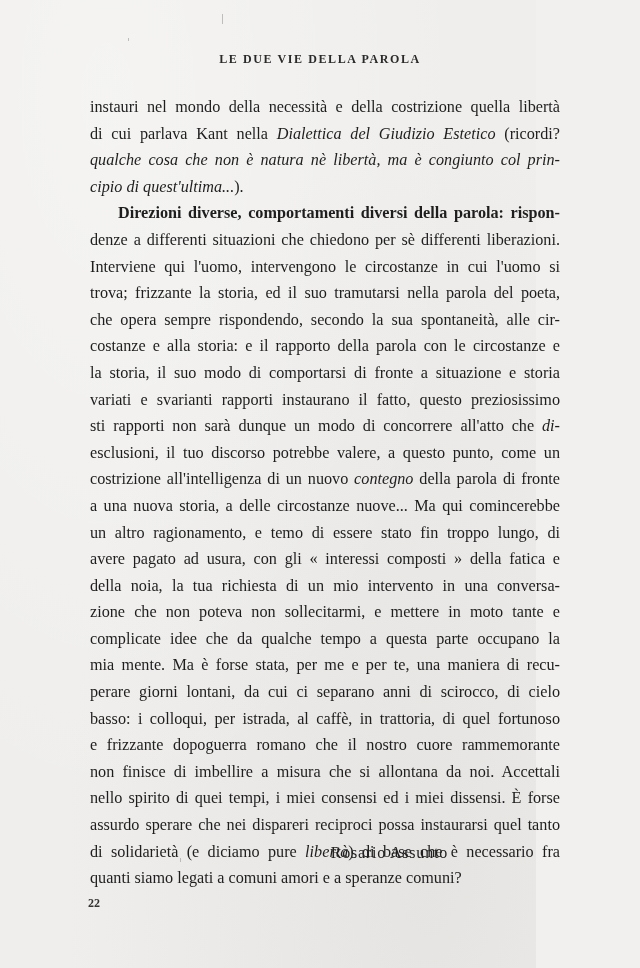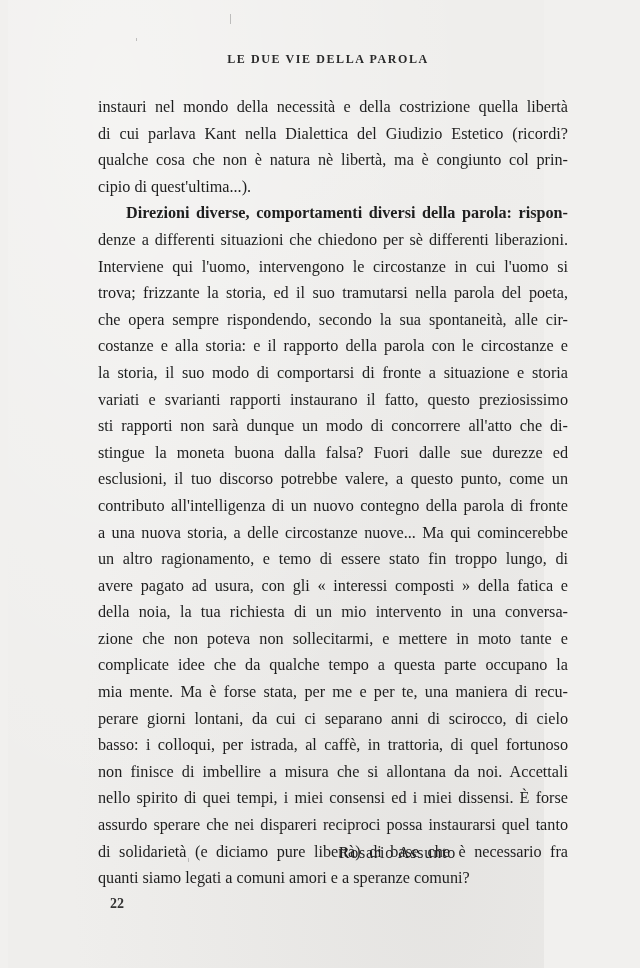--- a/index.html
+++ b/index.html
@@ -10,21 +10,21 @@
       width: 640px;
       height: 968px;
       background: #f1f0ee;
       position: relative;
       overflow: hidden;
       font-family: "Liberation Serif", "DejaVu Serif", serif;
       color: #1e1e1e;
     }
     .page {
       position: absolute;
-      left: 8px; top: 0;
+      left: 0; top: 0;
       width: 536px;
       height: 968px;
       background:
         radial-gradient(ellipse at 20% 10%, rgba(255,255,255,0.35), rgba(255,255,255,0) 60%),
         radial-gradient(ellipse at 80% 90%, rgba(200,198,195,0.25), rgba(200,198,195,0) 60%),
         #efeeec;
     }
     .running-head {
       position: absolute;
       top: 52px;
@@ -51,38 +51,37 @@
       white-space: nowrap;
       overflow: visible;
     }
     .line.last {
       text-align-last: left;
     }
     .line.indent {
       padding-left: 28px;
       font-weight: bold;
     }
-    .line span.it { }
+    .line span.it { font-style: italic; }
     .signature {
       position: absolute;
       top: 844px;
       right: 88px;
       font-size: 16px;
       font-weight: normal;
       letter-spacing: 0.8px;
       color: #222;
     }
     .page-number {
       position: absolute;
       top: 896px;
       left: 88px;
-      font-size: 14px;
+      font-size: 12px;
       font-weight: bold;
       color: #333;
-      margin-left: 14px;
     }
     .speck {
       position: absolute;
       width: 1px;
       height: 6px;
       background: #9a9a9a;
       opacity: 0.6;
     }
   </style>
 </head>
@@ -98,32 +97,32 @@
       <div class="line last"><span class="it">cipio di quest'ultima...</span><span>).</span></div>
       <div class="line indent"><span>Direzioni diverse, comportamenti diversi della parola: rispon-</span></div>
       <div class="line"><span>denze a differenti situazioni che chiedono per sè differenti liberazioni.</span></div>
       <div class="line"><span>Interviene qui l'uomo, intervengono le circostanze in cui l'uomo si</span></div>
       <div class="line"><span>trova; frizzante la storia, ed il suo tramutarsi nella parola del poeta,</span></div>
       <div class="line"><span>che opera sempre rispondendo, secondo la sua spontaneità, alle cir-</span></div>
       <div class="line"><span>costanze e alla storia: e il rapporto della parola con le circostanze e</span></div>
       <div class="line"><span>la storia, il suo modo di comportarsi di fronte a situazione e storia</span></div>
       <div class="line"><span>variati e svarianti rapporti instaurano il fatto, questo preziosissimo</span></div>
       <div class="line"><span>sti rapporti non sarà dunque un modo di concorrere all'atto che </span><span class="it">di-</span></div>
-      <div class="line"><span class="it">stingue la moneta buona dalla falsa?</span><span> Fuori dalle sue durezze ed</span></div>
       <div class="line"><span>esclusioni, il tuo discorso potrebbe valere, a questo punto, come un</span></div>
-      <div class="line"><span>contributo all'intelligenza di un nuovo </span><span class="it">contegno</span><span> della parola di fronte</span></div>
+      <div class="line"><span>costrizione all'intelligenza di un nuovo </span><span class="it">contegno</span><span> della parola di fronte</span></div>
       <div class="line"><span>a una nuova storia, a delle circostanze nuove... Ma qui comincerebbe</span></div>
       <div class="line"><span>un altro ragionamento, e temo di essere stato fin troppo lungo, di</span></div>
       <div class="line"><span>avere pagato ad usura, con gli « interessi composti » della fatica e</span></div>
       <div class="line"><span>della noia, la tua richiesta di un mio intervento in una conversa-</span></div>
       <div class="line"><span>zione che non poteva non sollecitarmi, e mettere in moto tante e</span></div>
       <div class="line"><span>complicate idee che da qualche tempo a questa parte occupano la</span></div>
       <div class="line"><span>mia mente. Ma è forse stata, per me e per te, una maniera di recu-</span></div>
       <div class="line"><span>perare giorni lontani, da cui ci separano anni di scirocco, di cielo</span></div>
       <div class="line"><span>basso: i colloqui, per istrada, al caffè, in trattoria, di quel fortunoso</span></div>
+      <div class="line"><span>e frizzante dopoguerra romano che il nostro cuore rammemorante</span></div>
       <div class="line"><span>non finisce di imbellire a misura che si allontana da noi. Accettali</span></div>
       <div class="line"><span>nello spirito di quei tempi, i miei consensi ed i miei dissensi. È forse</span></div>
       <div class="line"><span>assurdo sperare che nei dispareri reciproci possa instaurarsi quel tanto</span></div>
       <div class="line"><span>di solidarietà (e diciamo pure </span><span class="it">libertà</span><span>) di base che è necessario fra</span></div>
       <div class="line last"><span>quanti siamo legati a comuni amori e a speranze comuni?</span></div>
     </div>
 
   <div class="signature">Rosario Assunto</div>
 
   <div class="page-number">22</div>

